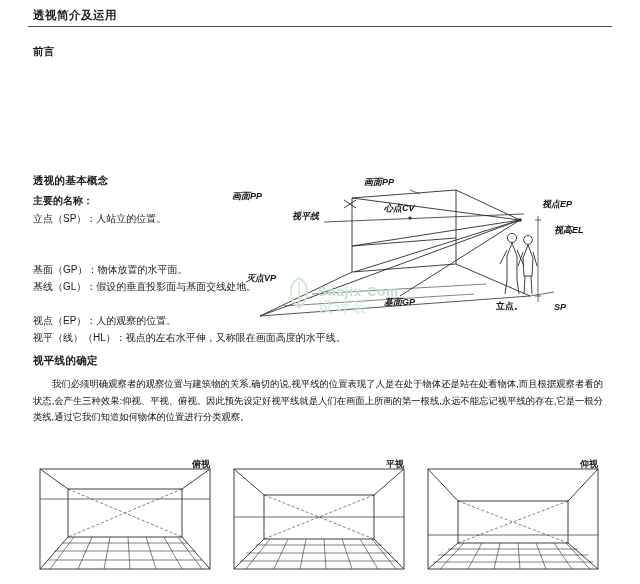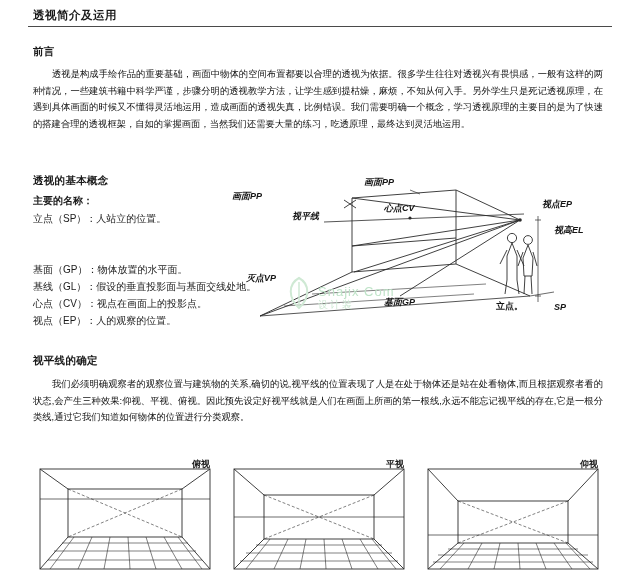--- a/index.html
+++ b/index.html
@@ -89,28 +89,28 @@
     width: 170px;
     height: 62px;
     pointer-events: none;
   }
   .wm-text {
     position: absolute;
     left: 42px;
     top: 26px;
     font-size: 13px;
     color: #bfe3c8;
-    font-weight: normal;
+    font-weight: bold;
     letter-spacing: 1px;
   }
   .wm-cn {
     position: absolute;
     left: 42px;
     top: 40px;
-    font-size: 10px;
+    font-size: 15px;
     color: #cfe9d4;
     letter-spacing: 2px;
   }
   .wm-leaf {
     position: absolute;
     left: 8px;
     top: 18px;
     width: 30px;
     height: 34px;
   }
@@ -143,30 +143,29 @@
 </style>
 </head>
 <body>
 
 <div class="page">
 
   <div class="doc-title">透视简介及运用</div>
   <div class="rule"></div>
 
   <div class="h2" id="preface-heading">前言</div>
-  <div class="para" id="preface-para">透视是构成手绘作品的重要基础，画面中物体的空间布置都要以合理的透视为依据。很多学生往往对透视兴有畏惧感，一般有这样的两种情况，一些建筑书籍中科学严谨，步骤分明的透视教学方法，让学生感到提枯燥，麻烦，不知从何入手。另外学生只是死记透视原理，在遇到具体画面的时候又不懂得灵活地运用，造成画面的透视失真，比例错误。我们需要明确一个概念，学习透视原理的主要目的是为了快速的搭建合理的透视框架，自如的掌握画面，当然我们还需要大量的练习，吃透原理，最终达到灵活地运用。</div>
 
   <div class="h2" id="basic-heading">透视的基本概念</div>
   <div id="terms-label">主要的名称：</div>
 
   <div class="term" style="top:212px">立点（SP）：人站立的位置。</div>
   <div class="term" style="top:263px">基面（GP）：物体放置的水平面。</div>
   <div class="term" style="top:280px">基线（GL）：假设的垂直投影面与基面交线处地。</div>
-  <div class="term" style="top:297px">心点（CV）：视点在画面上的投影点。</div>
   <div class="term" style="top:314px">视点（EP）：人的观察的位置。</div>
+  <div class="term" style="top:331px">视平（线）（HL）：视点的左右水平伸，又称眼在画面高度的水平线。</div>
 
   <div class="h2" id="horizon-heading">视平线的确定</div>
   <div class="para" id="horizon-para">我们必须明确观察者的观察位置与建筑物的关系,确切的说,视平线的位置表现了人是在处于物体还是站在处看物体,而且根据观察者看的状态,会产生三种效果:仰视、平视、俯视。因此预先设定好视平线就是人们在画面上所画的第一根线,永远不能忘记视平线的存在,它是一根分类线,通过它我们知道如何物体的位置进行分类观察。</div>
 
   <div class="illus-main">
     <svg width="392" height="170" viewBox="0 0 392 170">
       <g fill="none" stroke="#2b2b2b" stroke-width="0.9">
 
         <polyline points="128,22 232,14 232,62 128,70 128,22"></polyline>
 

